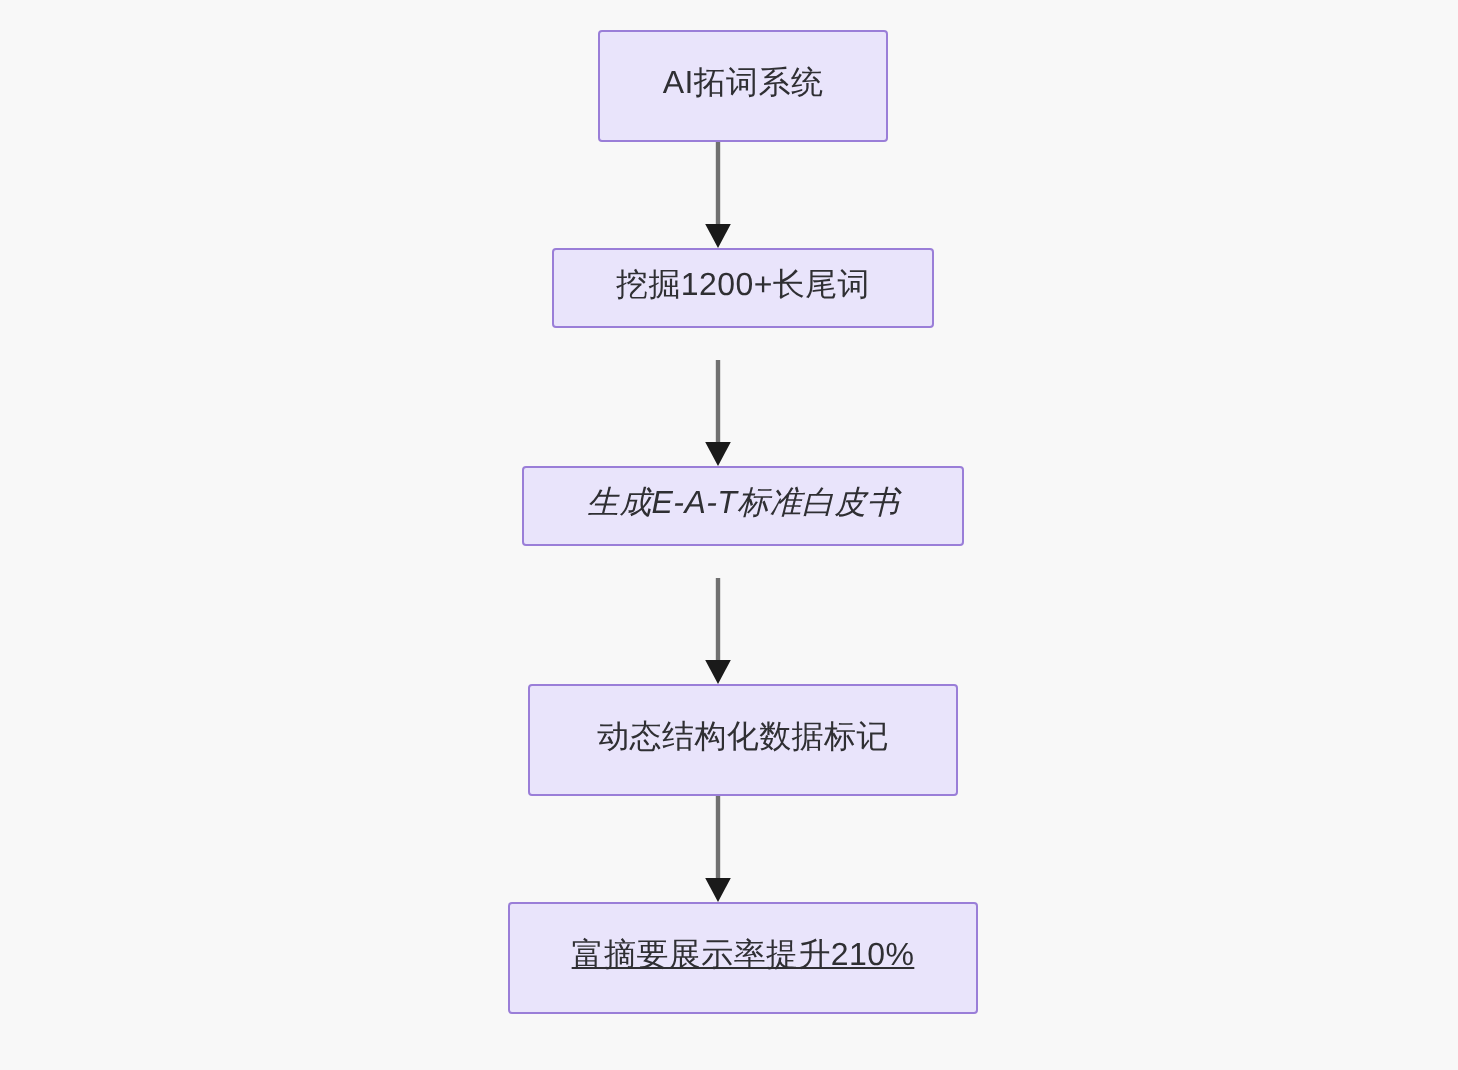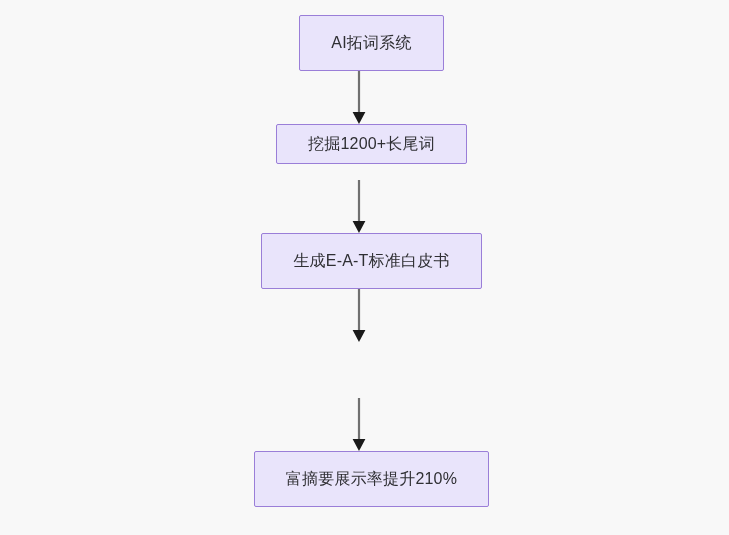--- a/index.html
+++ b/index.html
@@ -67,36 +67,39 @@
     <span class="node-label">挖掘1200+长尾词</span>
   </div>
 
   <div class="edge" style="left:347px; top:180px; height:53px;">
     <svg width="24" height="53" viewBox="0 0 24 53">
       <line x1="12" y1="0" x2="12" y2="45" stroke="#707070" stroke-width="2.2"></line>
       <polygon points="12,53 5.6,41 18.4,41" fill="#1a1a1a"></polygon>
     </svg>
   </div>
 
-  <div class="node" style="left:261px; top:233px; width:221px; height:56px;">
+  <div class="node" style="left:261px; top:233px; width:221px; height:40px;font-style:italic;">
     <span class="node-label">生成E-A-T标准白皮书</span>
   </div>
 
   <div class="edge" style="left:347px; top:289px; height:53px;">
     <svg width="24" height="53" viewBox="0 0 24 53">
       <line x1="12" y1="0" x2="12" y2="45" stroke="#707070" stroke-width="2.2"></line>
       <polygon points="12,53 5.6,41 18.4,41" fill="#1a1a1a"></polygon>
     </svg>
   </div>
 
+  <div class="node" style="left:264px; top:342px; width:215px; height:56px;">
+    <span class="node-label">动态结构化数据标记</span>
+  </div>
 
   <div class="edge" style="left:347px; top:398px; height:53px;">
     <svg width="24" height="53" viewBox="0 0 24 53">
       <line x1="12" y1="0" x2="12" y2="45" stroke="#707070" stroke-width="2.2"></line>
       <polygon points="12,53 5.6,41 18.4,41" fill="#1a1a1a"></polygon>
     </svg>
   </div>
 
-  <div class="node" style="left:254px; top:451px; width:235px; height:56px;">
+  <div class="node" style="left:254px; top:451px; width:235px; height:56px;text-decoration:underline;">
     <span class="node-label">富摘要展示率提升210%</span>
   </div>
 
 </div>
 
 </body></html>

